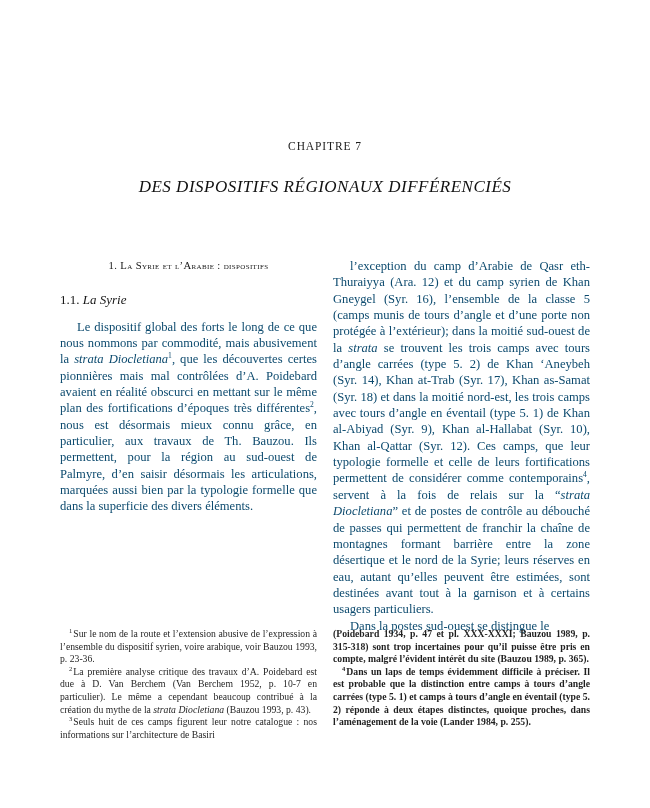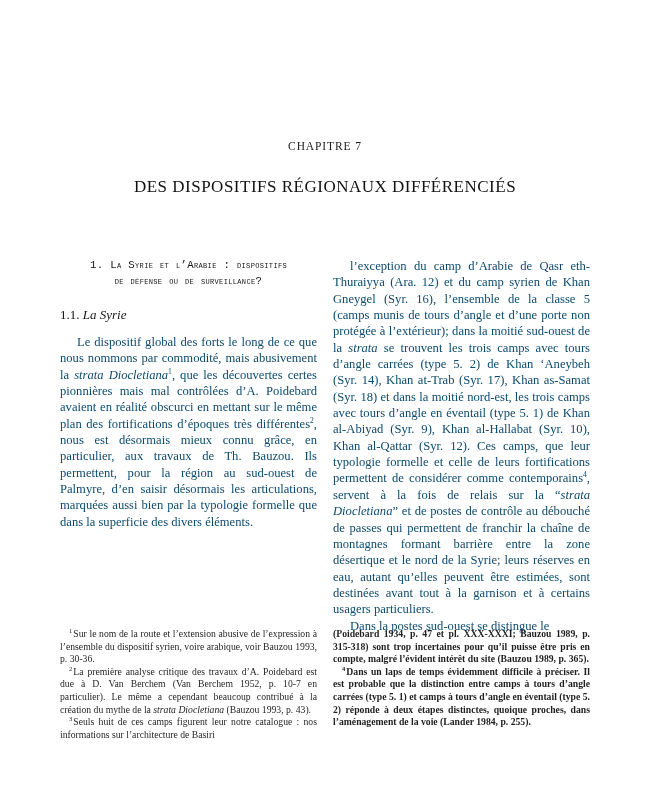--- a/index.html
+++ b/index.html
@@ -30,20 +30,21 @@
   }
   .chapter-title {
     position: absolute;
     top: 177px;
     left: 0;
     width: 650px;
     text-align: center;
     font-size: 17px;
     letter-spacing: 0.5px;
     color: #111111;
+    font-style: italic;
   }
 
   
   .columns {
     position: absolute;
     top: 258px;
     left: 60px;
     width: 530px;
     height: 350px;
   }
@@ -57,21 +58,21 @@
 
   .section-heading {
     text-align: center;
     font-size: 10.7px;
     line-height: 15.5px;
     margin: 0 0 18px 0;
     font-variant: small-caps;
     letter-spacing: 0.35px;
     color: #151515;
   }
-  .section-heading .ln { display: block; font-family: Liberation Mono, monospace; }
+  .section-heading .ln { display: block; }
 
   .subsection {
     font-size: 13px;
     margin: 0 0 11px 0;
     color: #151515;
   }
   .subsection i { font-style: italic; }
 
   p.body {
     margin: 0;
@@ -130,21 +131,20 @@
 
   <div class="chapter-label">CHAPITRE 7</div>
   <div class="chapter-title">DES DISPOSITIFS RÉGIONAUX DIFFÉRENCIÉS</div>
 
   <div class="columns">
 
     <div class="col col-left">
 
       <div class="section-heading">
         <span class="ln">1. La Syrie et l’Arabie : dispositifs</span>
-        <span class="ln">de défense ou de surveillance?</span>
       </div>
 
       <div class="subsection">
         <span>1.1.</span>
         <i>La Syrie</i>
       </div>
 
       <p class="body"><span>Le dispositif global des forts le long de ce que nous nommons par commodité, mais abusivement la </span><i>strata Diocletiana</i><sup>1</sup><span>, que les découvertes certes pionnières mais mal contrôlées d’A. Poidebard avaient en réalité obscurci en mettant sur le même plan des fortifications d’époques très différentes</span><sup>2</sup><span>, nous est désormais mieux connu grâce, en particulier, aux travaux de Th. Bauzou. Ils permettent, pour la région au sud-ouest de Palmyre, d’en saisir désormais les articulations, marquées aussi bien par la typologie formelle que dans la superficie des divers éléments.</span></p>
 
 
@@ -157,21 +157,21 @@
       <p class="body">Dans la postes sud-ouest se distingue le</p>
 
     </div>
 
   </div>
 
   <div class="footnotes">
 
     <div class="fn-col fn-col-left">
 
-      <p class="fn"><sup>1</sup><span>Sur le nom de la route et l’extension abusive de l’expression à l’ensemble du dispositif syrien, voire arabique, voir Bauzou 1993, p. 30-36.</span></p>
+      <p class="fn"><sup>1</sup><span>Sur le nom de la route et l’extension abusive de l’expression à l’ensemble du dispositif syrien, voire arabique, voir Bauzou 1993, p. 23-36.</span></p>
 
       <p class="fn"><sup>2</sup><span>La première analyse critique des travaux d’A. Poidebard est due à D. Van Berchem (Van Berchem 1952, p. 10-7 en particulier). Le même a cependant beaucoup contribué à la création du mythe de la </span><i>strata Diocletiana</i><span> (Bauzou 1993, p. 43).</span></p>
 
       <p class="fn"><sup>3</sup><span>Seuls huit de ces camps figurent leur notre catalogue : nos informations sur l’architecture de Basiri</span></p>
 
     </div>
 
     <div class="fn-col fn-col-right">
 
       <p class="fn cont">(Poidebard 1934, p. 47 et pl. XXX-XXXI; Bauzou 1989, p. 315-318) sont trop incertaines pour qu’il puisse être pris en compte, malgré l’évident intérêt du site (Bauzou 1989, p. 365).</p>

